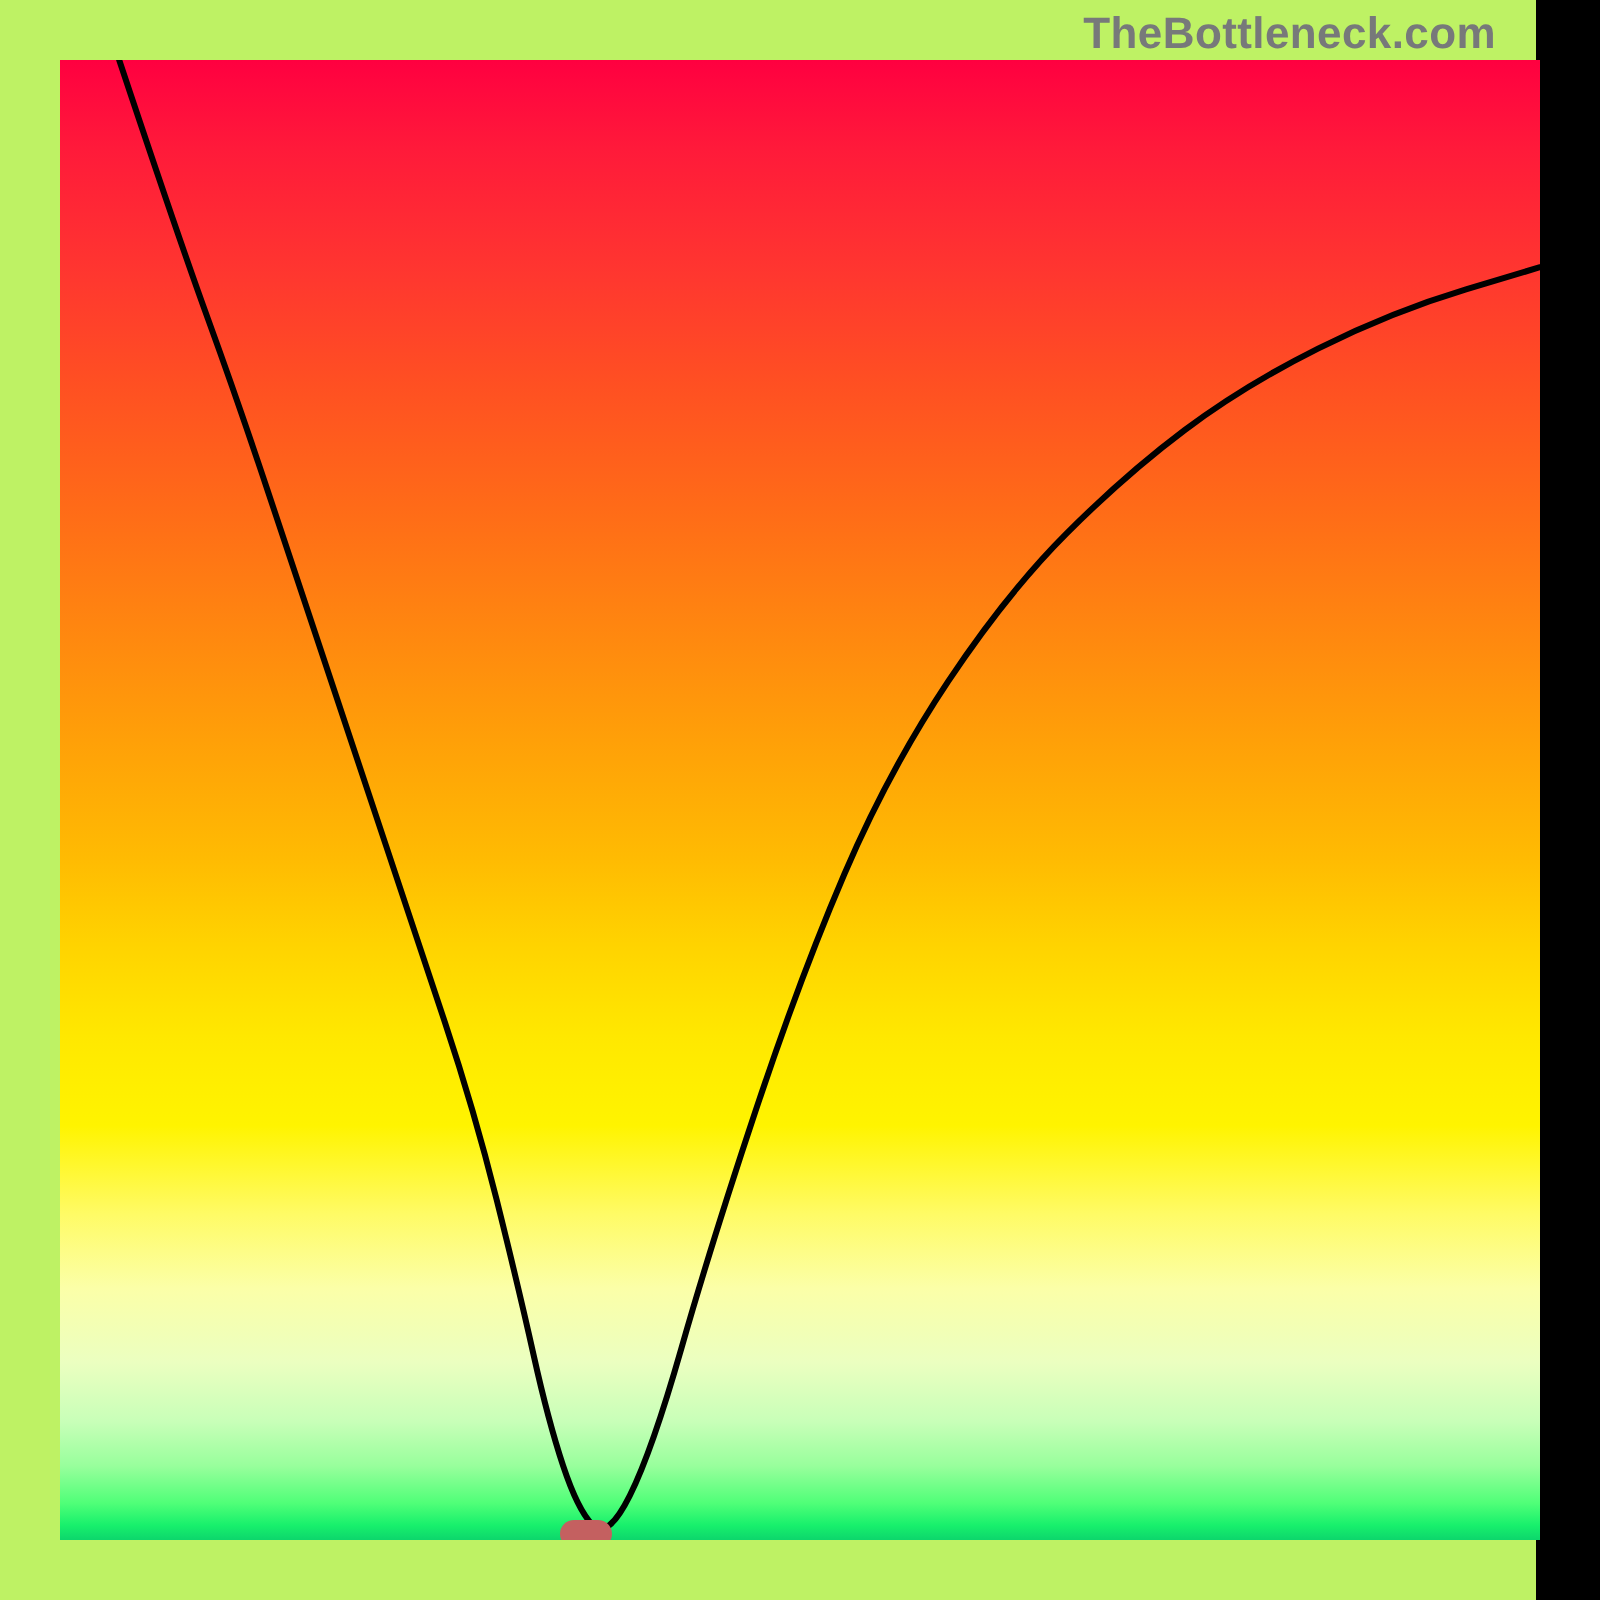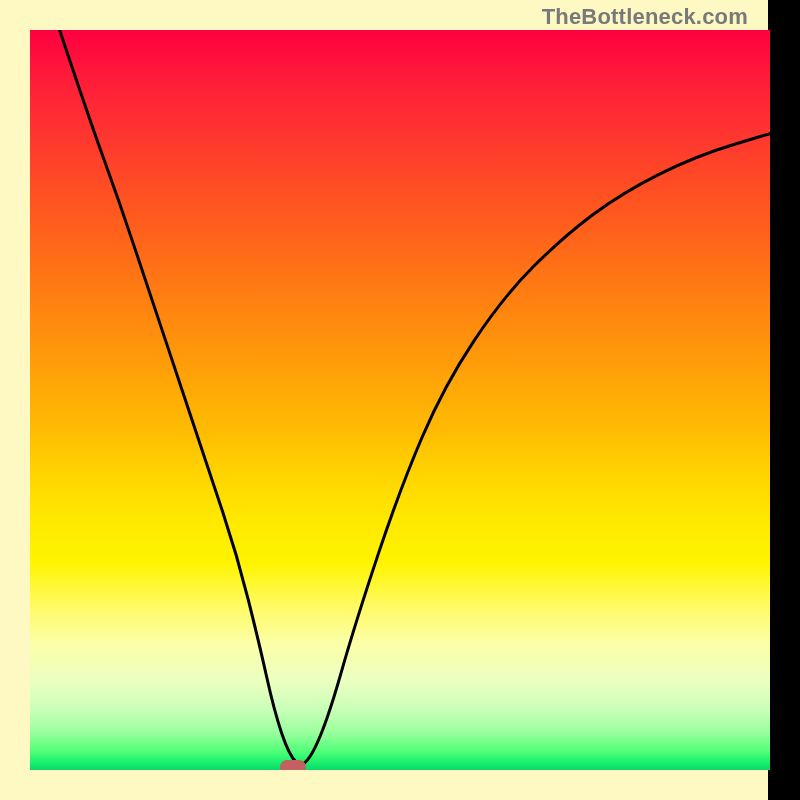--- a/index.html
+++ b/index.html
@@ -1,20 +1,20 @@
 <!DOCTYPE html>
 <html><head>
 <meta charset="utf-8">
 <style>
   * { margin: 0; padding: 0; box-sizing: border-box; }
   html, body { width: 800px; height: 800px; overflow: hidden; background: #000; }
   .frame {
     width: 768px;
     height: 800px;
-    background: #fef9c3;
+    background: #bef264;
     position: relative;
   }
   .attribution {
     position: absolute;
     top: 4px;
     right: 20px;
     font-family: Arial, Helvetica, sans-serif;
     font-size: 22px;
     font-weight: bold;
     color: #77797a;

